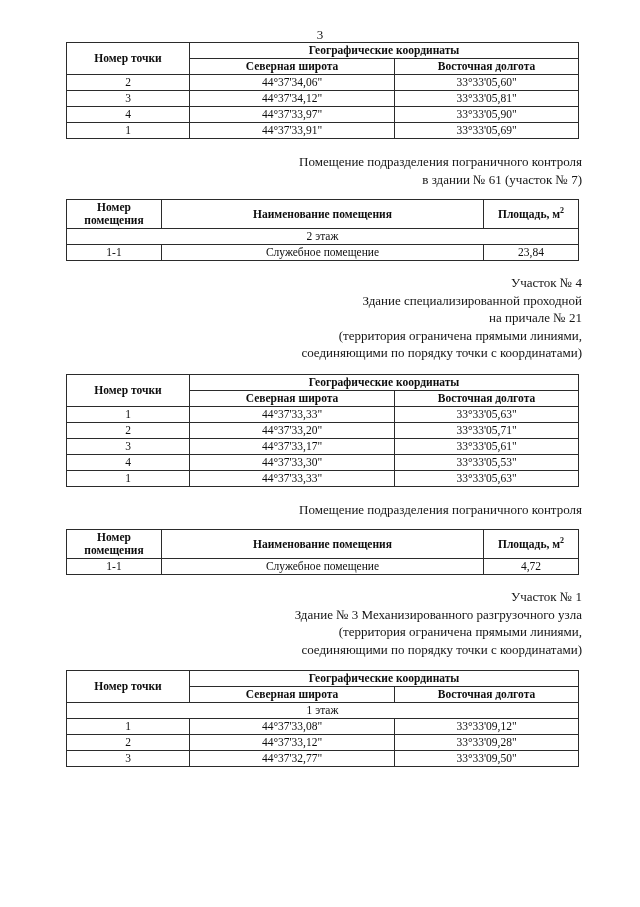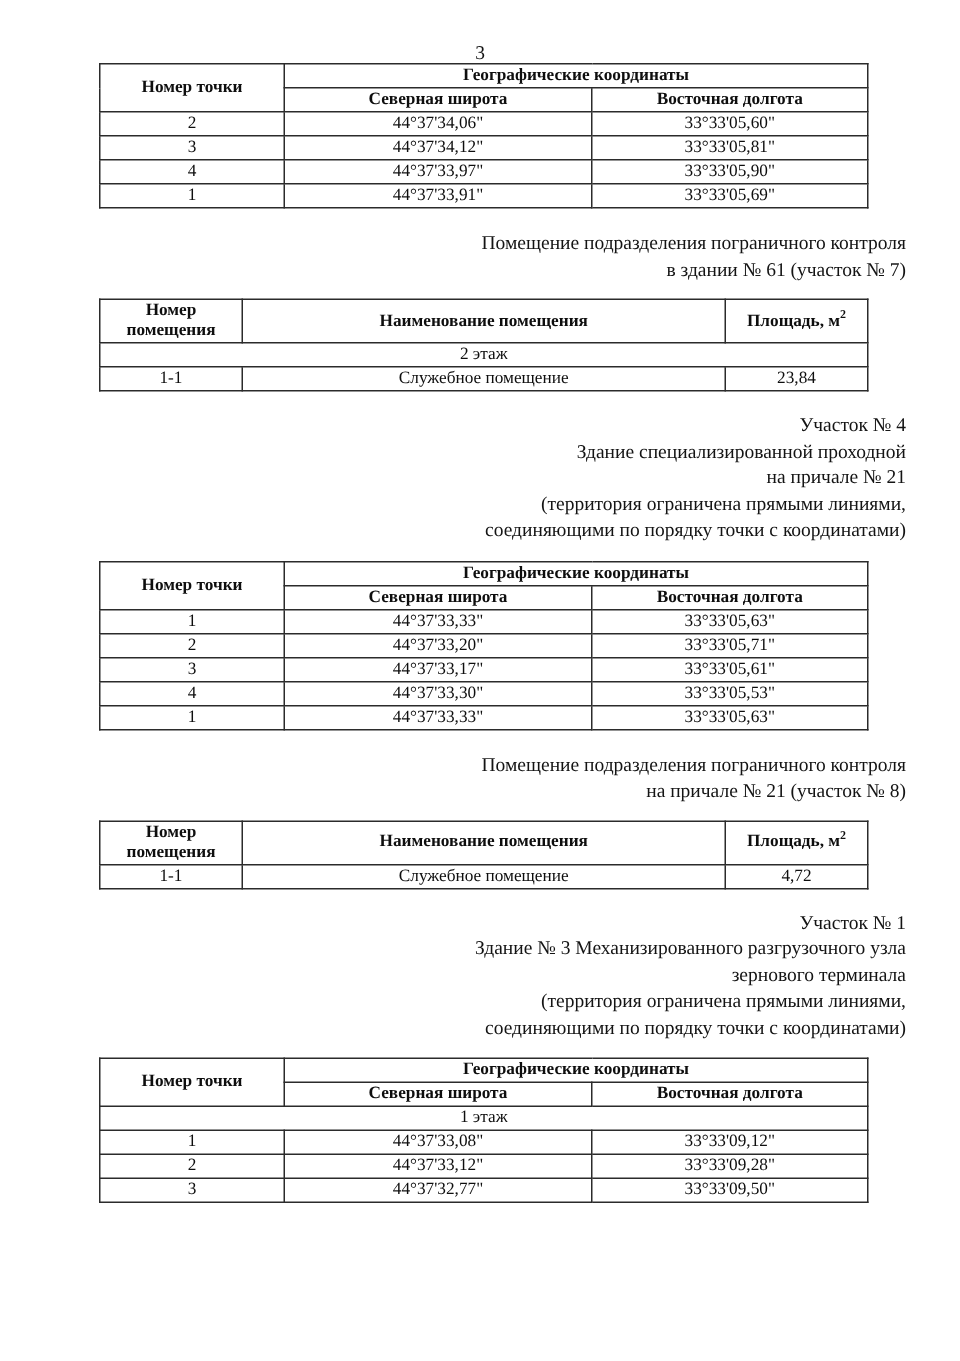--- a/index.html
+++ b/index.html
@@ -25,21 +25,21 @@
   .page-number {
     text-align: center;
     font-size: 13px;
     padding-top: 28px;
     padding-bottom: 0px;
     line-height: 14px;
     color: #141414;
   }
   .content {
     padding-left: 66px;
-    padding-right: 36px;
+    padding-right: 58px;
   }
   table.doc-table {
     border-collapse: collapse;
     width: 512px;
     table-layout: fixed;
     font-size: 11.5px;
     color: #0e0e0e;
   }
   table.doc-table td, table.doc-table th {
     border: 1px solid #2b2b2b;
@@ -207,21 +207,20 @@
         <td>44°37'33,33"</td>
         <td>33°33'05,63"</td>
       </tr>
     </tbody>
       </table>
 
     <div class="gap-a"></div>
 
     <div class="heading-block">
       <div>Помещение подразделения пограничного контроля</div>
-      <div>на причале № 21 (участок № 8)</div>
     </div>
 
     <div class="gap-b"></div>
 
     <table class="doc-table">
       <colgroup>
           <col class="rm-num">
           <col class="rm-name">
           <col class="rm-area">
         </colgroup>
@@ -237,21 +236,20 @@
         <td>4,72</td>
       </tr>
     </tbody>
       </table>
 
     <div class="gap-c"></div>
 
     <div class="heading-block">
       <div>Участок № 1</div>
       <div>Здание № 3 Механизированного разгрузочного узла</div>
-      <div>зернового терминала</div>
       <div>(территория ограничена прямыми линиями,</div>
       <div>соединяющими по порядку точки с координатами)</div>
     </div>
 
     <div class="gap-d"></div>
 
     <table class="doc-table">
       <colgroup>
           <col class="row-num">
           <col class="row-lat">

